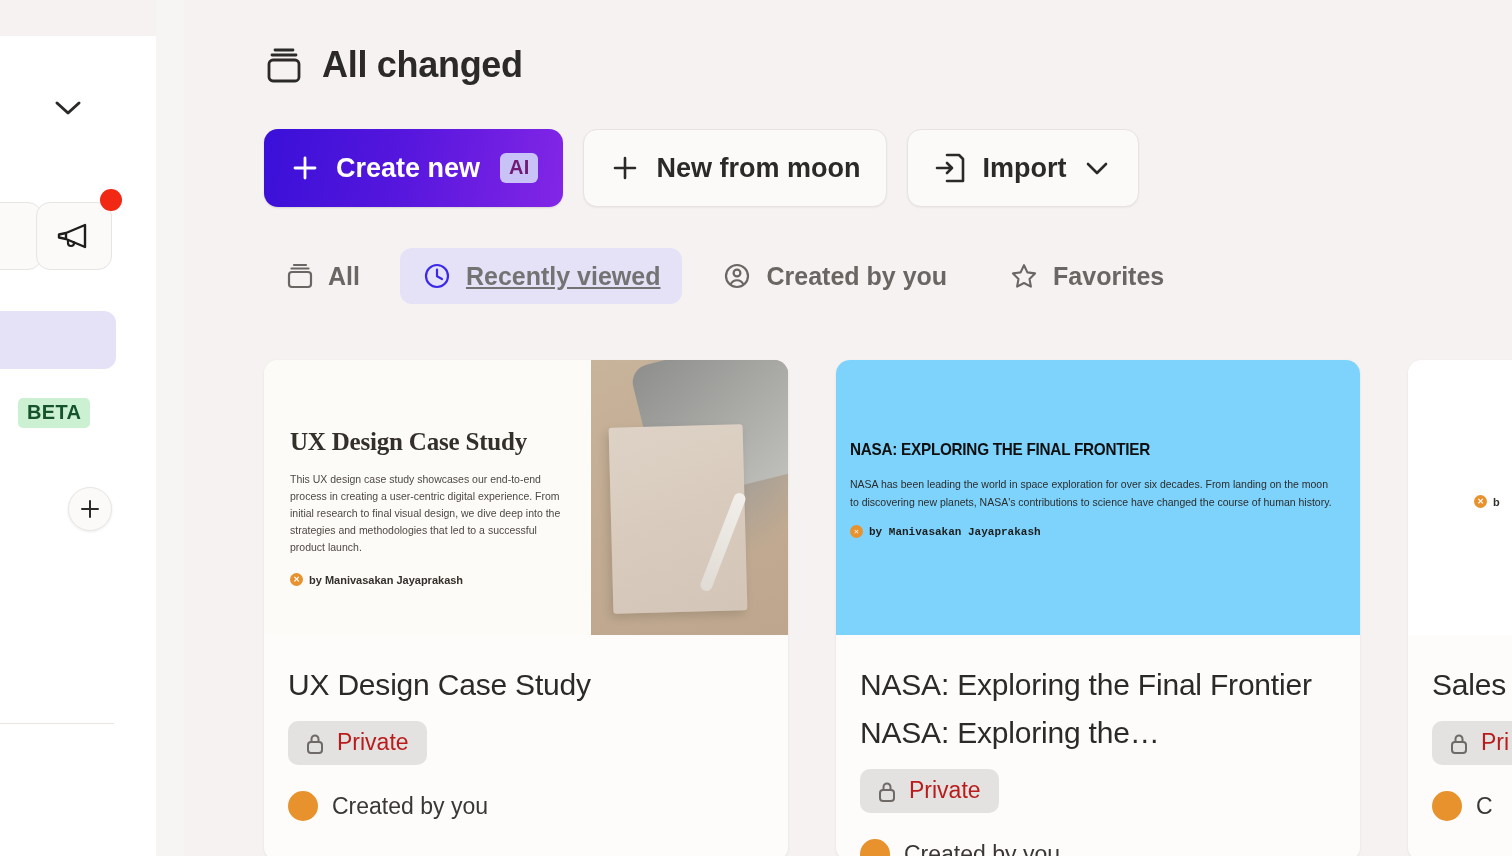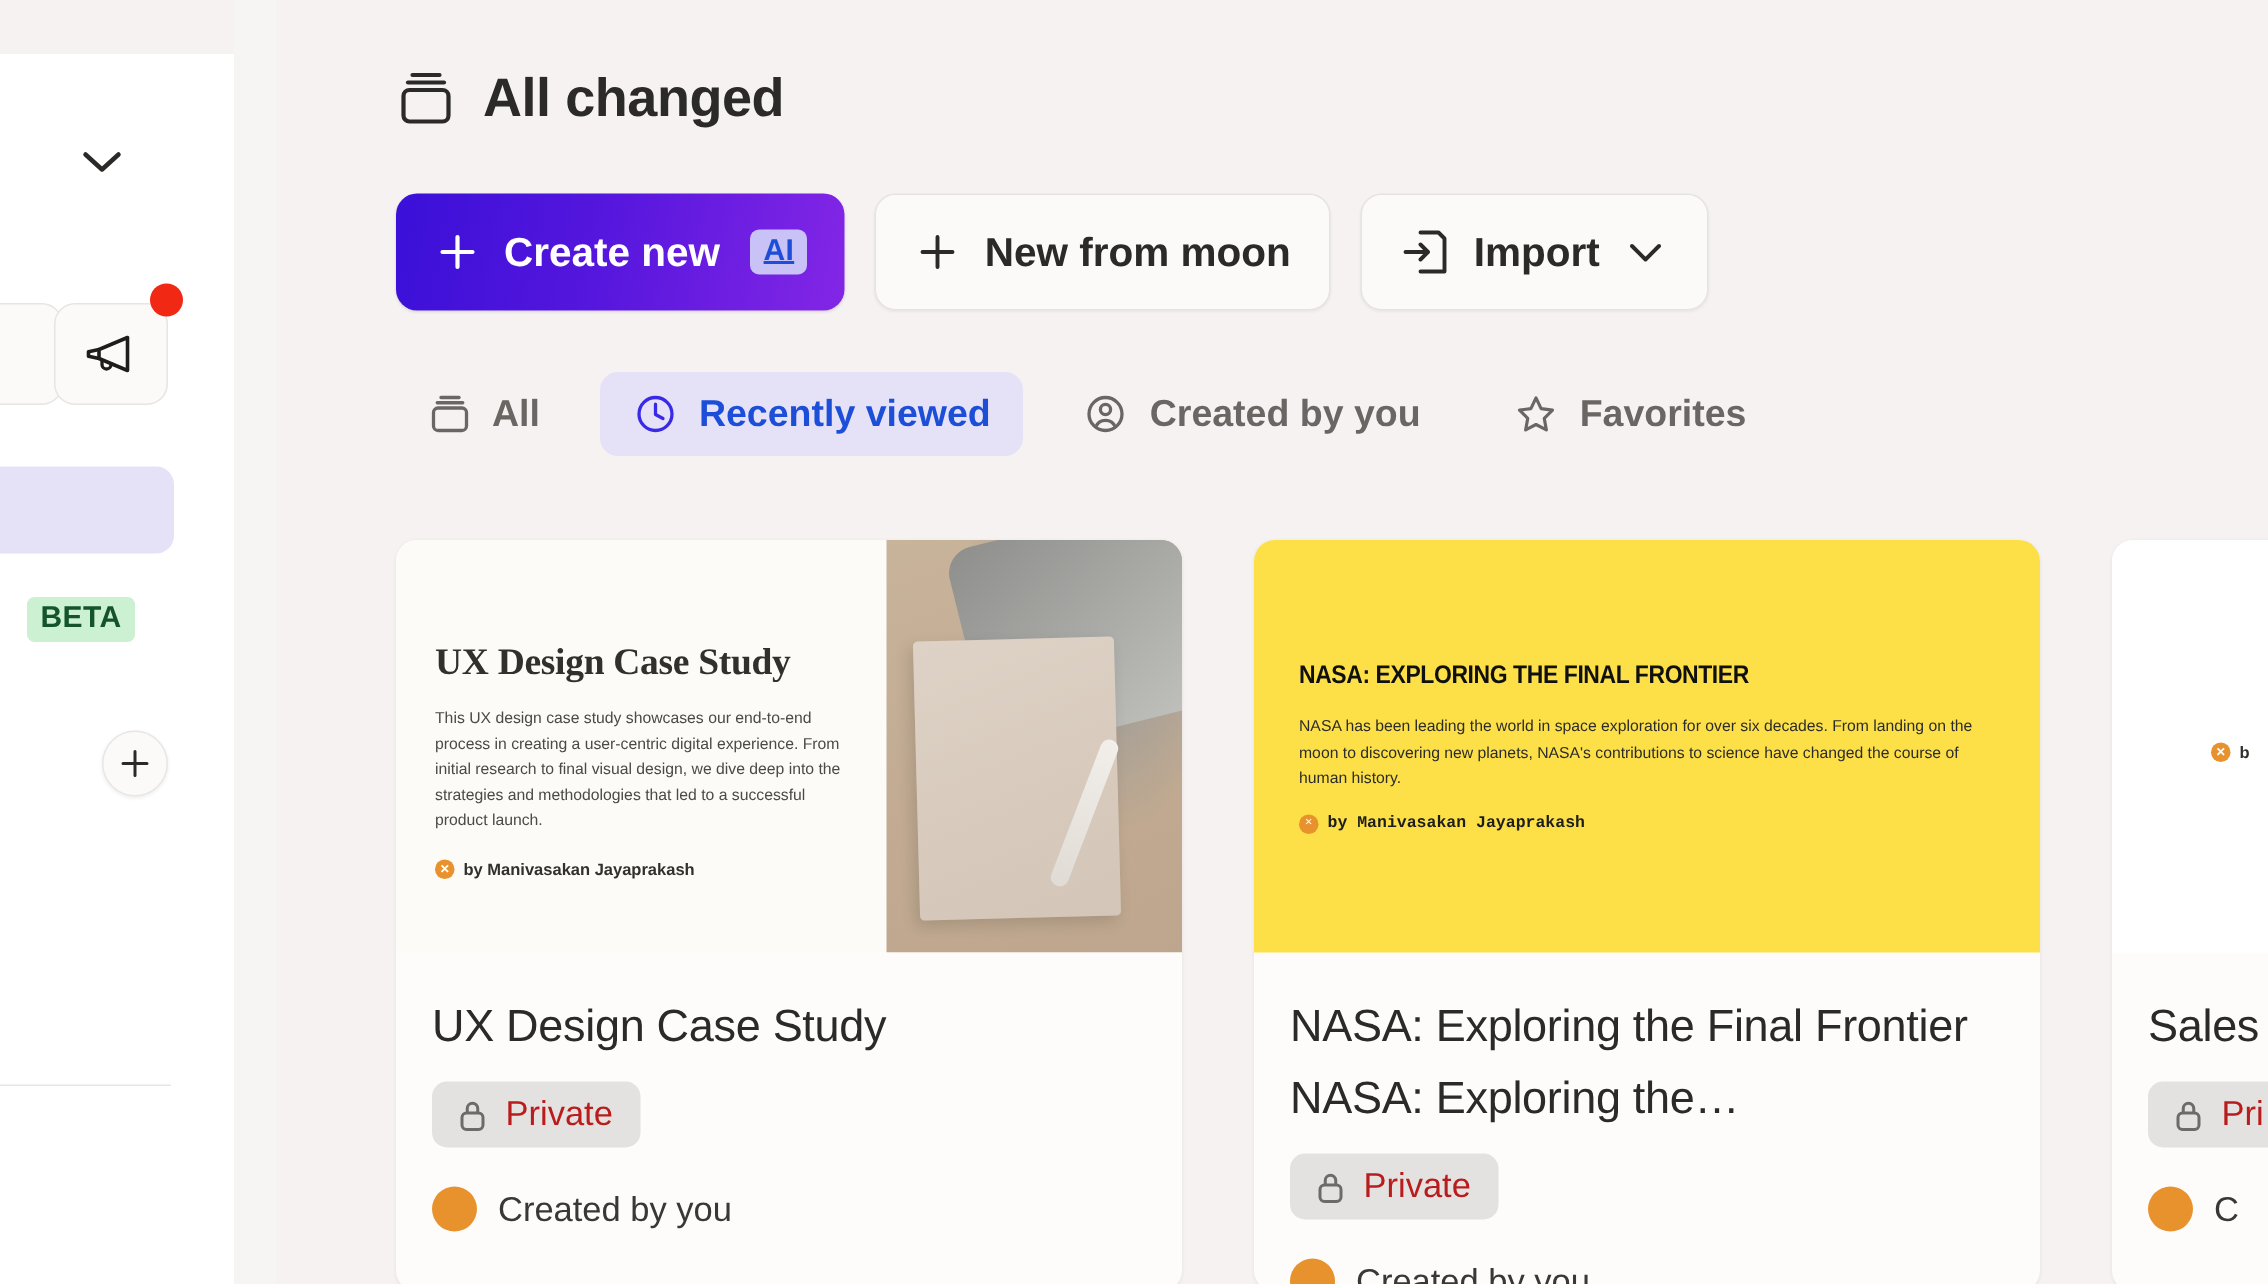--- a/index.html
+++ b/index.html
@@ -112,46 +112,45 @@
     white-space: nowrap;
   }
   .btn-primary {
     background: linear-gradient(100deg, #3a10d8 0%, #5516dd 45%, #8326e6 100%);
     color: #ffffff;
     box-shadow: 0 1px 2px rgba(0,0,0,.12);
     padding: 0 25px 0 26px;
     justify-content: flex-end;
   }
   .ai-badge {
-    background: #c9c2f6; color: #1d4ed8;
+    background: #c9c2f6; color: #701a75;
     font-size: 20px; font-weight: 700;
     padding: 3px 9px 4px; border-radius: 6px;
     letter-spacing: .2px;
     margin-left: 4px;
-    text-decoration: underline;
   }
   .btn-secondary {
     background: #fbfaf9; color: #2c2a28;
     border: 1px solid #e6e3e1;
     box-shadow: 0 1px 2px rgba(0,0,0,.05);
   }
 
   
   .tabs {
     position: absolute; left: 80px; top: 248px;
     display: flex; align-items: center; gap: 18px;
   }
   .tab {
     height: 56px; border-radius: 12px;
     display: flex; align-items: center; gap: 14px;
     padding: 0 22px; cursor: pointer;
     font-size: 25px; font-weight: 700;
     color: #6a6663; white-space: nowrap;
   }
-  .tab.active { background: #e5e2f8; color: #1d4ed8; }
+  .tab.active { background: #e5e2f8; color: #737373; text-decoration: underline; }
   .tab-icon { display: flex; align-items: center; }
 
   
   .cards {
     position: absolute; left: 80px; top: 360px;
     display: flex; gap: 48px;
   }
   .card {
     width: 524px; border-radius: 14px;
     background: #fdfcfb;
@@ -204,21 +203,21 @@
     transform: rotate(-1.5deg);
   }
   .ux-photo .pen {
     position: absolute; left: 126px; top: 130px;
     width: 12px; height: 104px; border-radius: 6px;
     background: linear-gradient(180deg, #f2efeb, #e0dbd4);
     transform: rotate(21deg);
   }
 
   
-  .thumb-nasa { background: #fde047; padding: 80px 28px 0 30px; }
+  .thumb-nasa { background: #7dd3fc; padding: 80px 28px 0 14px; }
   .nasa-title {
     font-size: 17px; font-weight: 700; color: #101010;
     letter-spacing: -.3px;
     transform: scaleX(.9); transform-origin: left center;
   }
   .nasa-body {
     margin-top: 16px;
     font-family: Liberation Sans, sans-serif;
     font-size: 10.5px; line-height: 1.68; color: #2c2c2c;
   }

